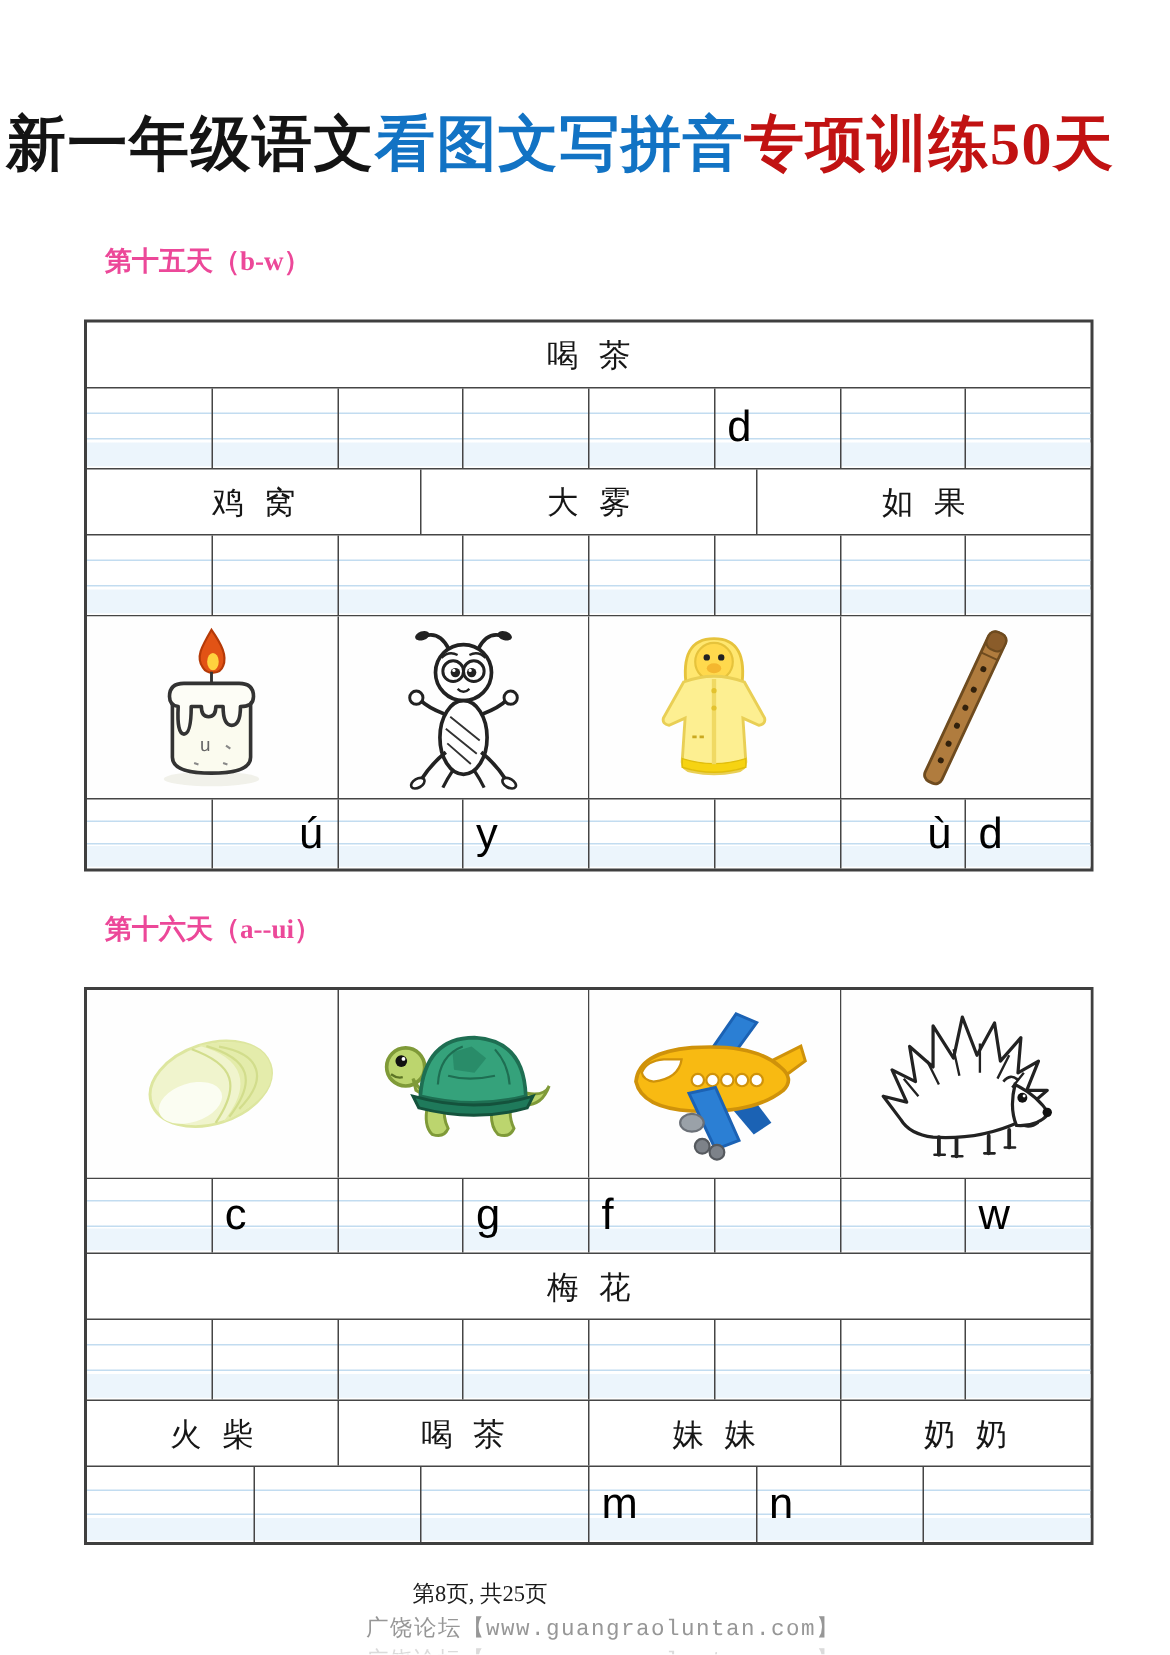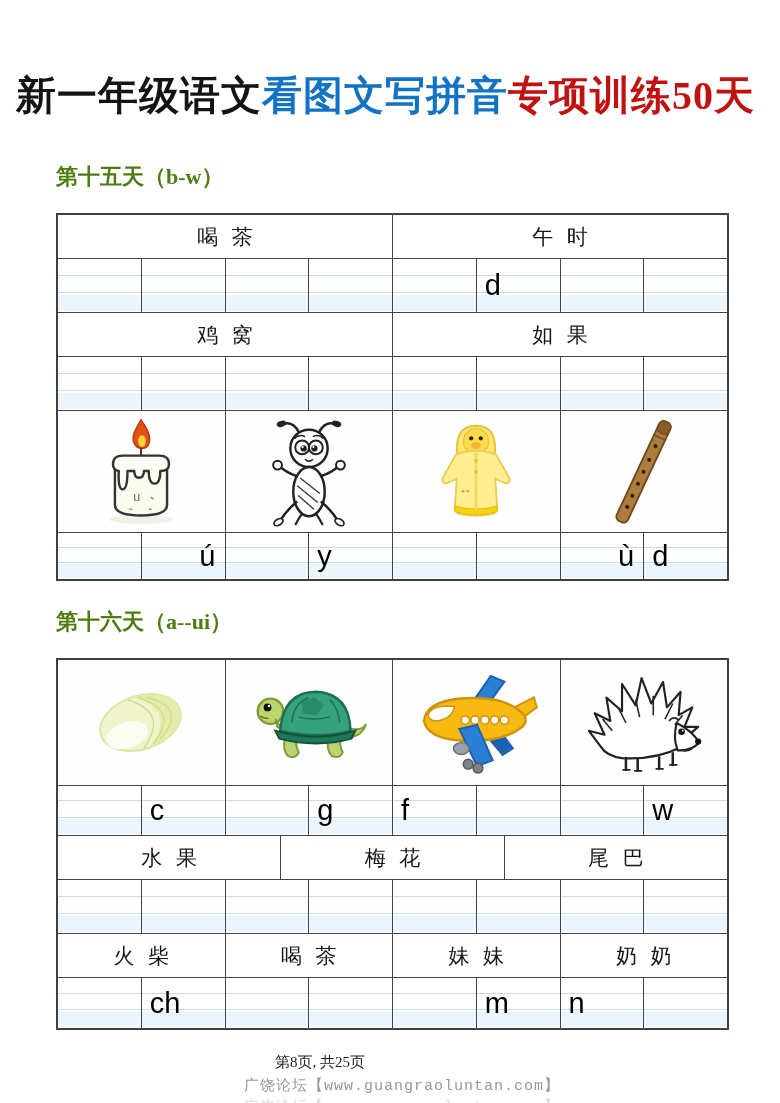--- a/index.html
+++ b/index.html
@@ -1,23 +1,23 @@
 <!DOCTYPE html>
 <html><head>
 <meta charset="utf-8">
 <style>
   html,body{margin:0;padding:0;background:#ffffff;}
   .page{position:relative;width:780px;height:1103px;background:#fff;overflow:hidden;
         font-family:"Liberation Serif",serif;}
   
-  .title{position:absolute;top:68px;left:16px;width:724px;text-align:center;
+  .title{position:absolute;top:68px;left:4px;width:724px;text-align:center;
          font-size:40px;font-weight:bold;letter-spacing:1px;white-space:nowrap;}
   .t-black{color:#141414}.t-blue{color:#1273c4}.t-red{color:#c11212}
   
-  .sec-head{position:absolute;left:56px;font-size:22px;font-weight:bold;color:#4d7c0f;}
+  .sec-head{position:absolute;left:70px;font-size:18px;font-weight:bold;color:#ec4899;}
   
   .tbl{position:absolute;left:56px;width:673px;border:2.2px solid #3f3f3f;
        background:#fff;box-sizing:border-box;}
   .row{display:flex;border-bottom:1.6px solid #454545;box-sizing:border-box;}
   .row:last-child{border-bottom:none;}
   .cell{flex:1 1 0;border-right:1.6px solid #454545;box-sizing:border-box;
         display:flex;min-width:0;}
   .cell:last-child{border-right:none;}
   
   .wr{height:44px;}
@@ -54,23 +54,20 @@
   <div class="title"><span class="t-black">新一年级语文</span><span class="t-blue">看图文写拼音</span><span class="t-red">专项训练50天</span></div>
 
   <div class="sec-head" style="top:162px">第十五天（b-w）</div>
 
   <div class="tbl" style="top:213px">
 
     <div class="row wr">
       <div class="cell wcell">
           <span class="w-t">喝茶</span>
         </div>
-      <div class="cell wcell">
-          <span class="w-t">午时</span>
-        </div>
     </div>
 
     <div class="row py" style="height:54px">
       <div class="cell">
         <div class="half">
             <span class="py-t al"></span>
           </div>
         <div class="half">
             <span class="py-t al"></span>
           </div>
@@ -97,20 +94,23 @@
           </div>
         <div class="half">
             <span class="py-t al"></span>
           </div>
       </div>
     </div>
 
     <div class="row wr">
       <div class="cell wcell">
           <span class="w-t">鸡窝</span>
+        </div>
+      <div class="cell wcell">
+          <span class="w-t">大雾</span>
         </div>
       <div class="cell wcell">
           <span class="w-t">如果</span>
         </div>
     </div>
 
     <div class="row py" style="height:54px">
       <div class="cell">
         <div class="half">
             <span class="py-t al"></span>
@@ -357,28 +357,22 @@
             <span class="py-t al"></span>
           </div>
         <div class="half">
             <span class="py-t al">w</span>
           </div>
       </div>
     </div>
 
     <div class="row wr">
       <div class="cell wcell">
-          <span class="w-t">水果</span>
-        </div>
-      <div class="cell wcell">
           <span class="w-t">梅花</span>
         </div>
-      <div class="cell wcell">
-          <span class="w-t">尾巴</span>
-        </div>
     </div>
 
     <div class="row py" style="height:54px">
       <div class="cell">
         <div class="half">
             <span class="py-t al"></span>
           </div>
         <div class="half">
             <span class="py-t al"></span>
           </div>
@@ -418,28 +412,20 @@
         </div>
       <div class="cell wcell">
           <span class="w-t">妹妹</span>
         </div>
       <div class="cell wcell">
           <span class="w-t">奶奶</span>
         </div>
     </div>
 
     <div class="row py" style="height:50px">
-      <div class="cell">
-        <div class="half">
-            <span class="py-t al"></span>
-          </div>
-        <div class="half">
-            <span class="py-t al">ch</span>
-          </div>
-      </div>
       <div class="cell">
         <div class="half">
             <span class="py-t al"></span>
           </div>
         <div class="half">
             <span class="py-t al"></span>
           </div>
       </div>
       <div class="cell">
         <div class="half">

